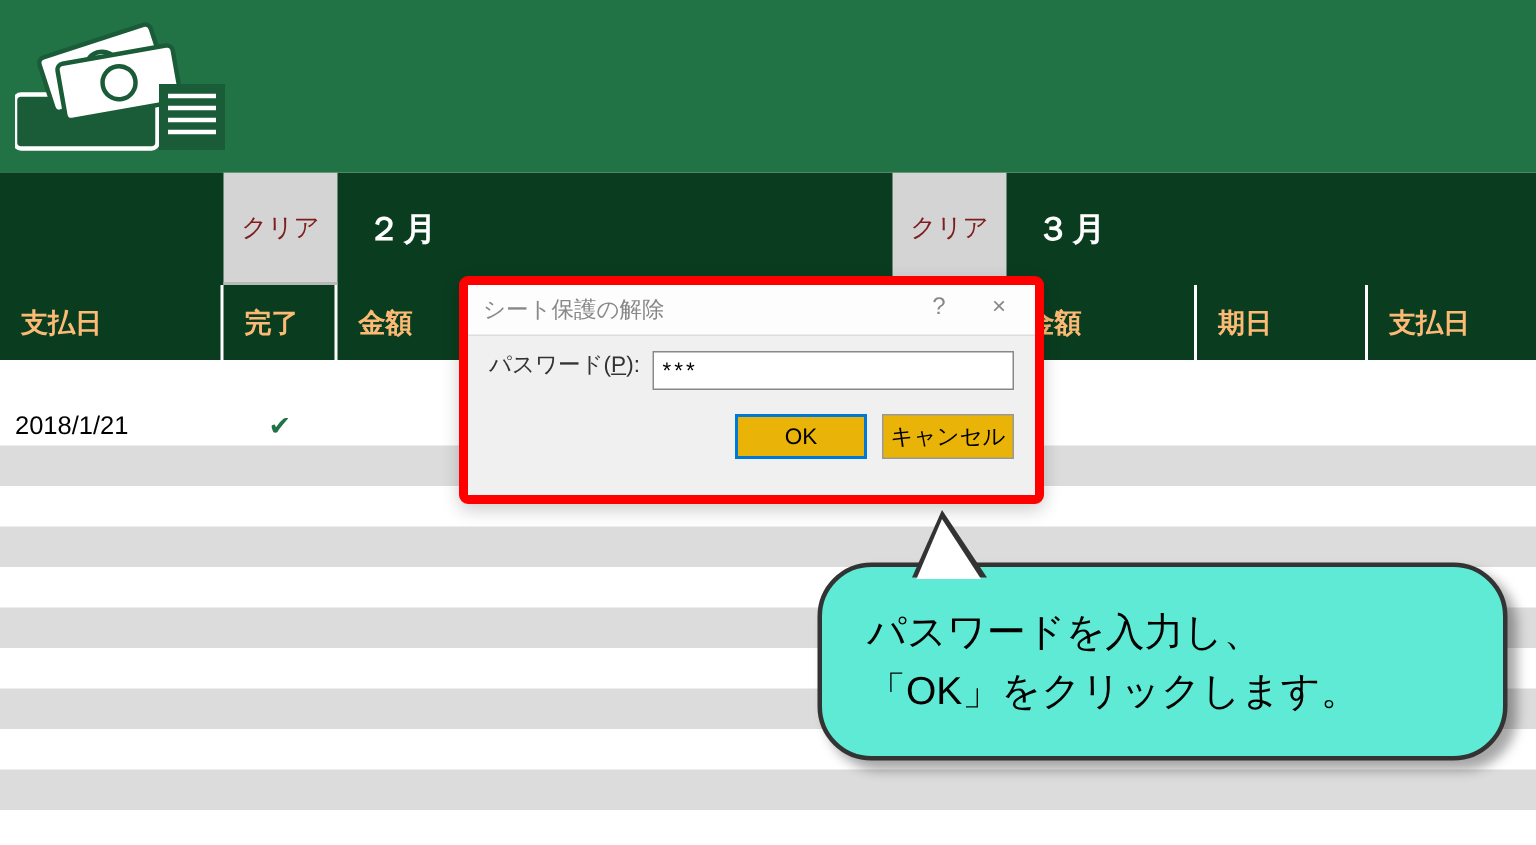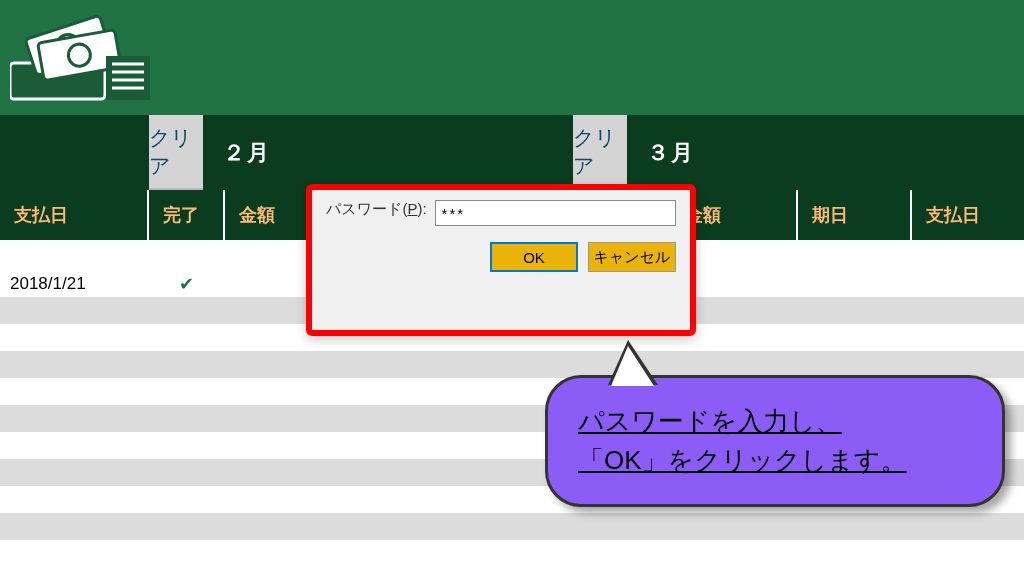--- a/index.html
+++ b/index.html
@@ -24,27 +24,27 @@
     height: 95px;
   }
   .month-row {
     display: flex;
     background: #0a3d1f;
     height: 75px;
     align-items: stretch;
   }
   .month-spacer-1 { width: 149px; background:#0a3d1f; }
   .clear-btn {
-    width: 54px;
+    width: 76px;
     background: #d4d4d4;
-    color: #0c4a6e;
+    color: #7f1d1d;
     display: flex;
     align-items: center;
     justify-content: center;
-    font-size: 21px;
+    font-size: 17px;
     border-bottom: 2px solid #b8b8b8;
     cursor: pointer;
   }
   .month-label {
     flex: 0 0 370px;
     color: #fff;
     font-size: 22px;
     font-weight: bold;
     display: flex;
     align-items: center;
@@ -173,27 +173,26 @@
   .dlg-btn.primary {
     border:2px solid #0078d7;
   }
 
   
   .callout {
     position: absolute;
     left: 545px;
     top: 375px;
     width: 460px;
-    background: #8b5cf6;
+    background: #5eead4;
     border: 3px solid #333;
     border-radius: 36px;
     padding: 24px 30px;
     z-index: 40;
     box-shadow: 6px 6px 8px rgba(0,0,0,0.35);
-    text-decoration: underline;
   }
   .callout-text {
     font-size: 26px;
     line-height: 1.5;
     color:#000;
   }
   .callout-tail {
     position:absolute;
     top:-38px;
     left:60px;
@@ -280,20 +279,27 @@
   <div class="data-row"></div>
   <div class="data-row"></div>
   <div class="data-row"></div>
   <div class="data-row"></div>
   <div class="data-row"></div>
   <div class="data-row"></div>
   <div class="data-row"></div>
 </div>
 
 <div class="dialog-highlight">
+  <div class="dlg-title">
+    <span>シート保護の解除</span>
+    <div class="controls">
+      <div class="dlg-ctrl">?</div>
+      <div class="dlg-ctrl">×</div>
+    </div>
+  </div>
   <div class="dlg-body">
     <span class="dlg-label">
       <span>パスワード(</span><u>P</u><span>):</span>
     </span>
     <input class="dlg-input" type="text" value="***" style="">
   </div>
   <div class="dlg-buttons">
     <button class="dlg-btn primary">OK</button>
     <button class="dlg-btn">キャンセル</button>
   </div>

